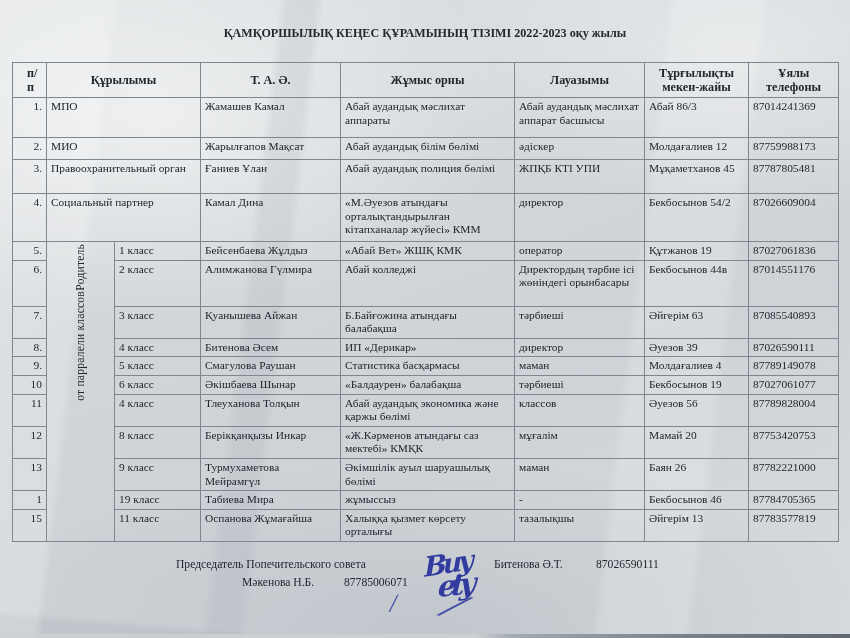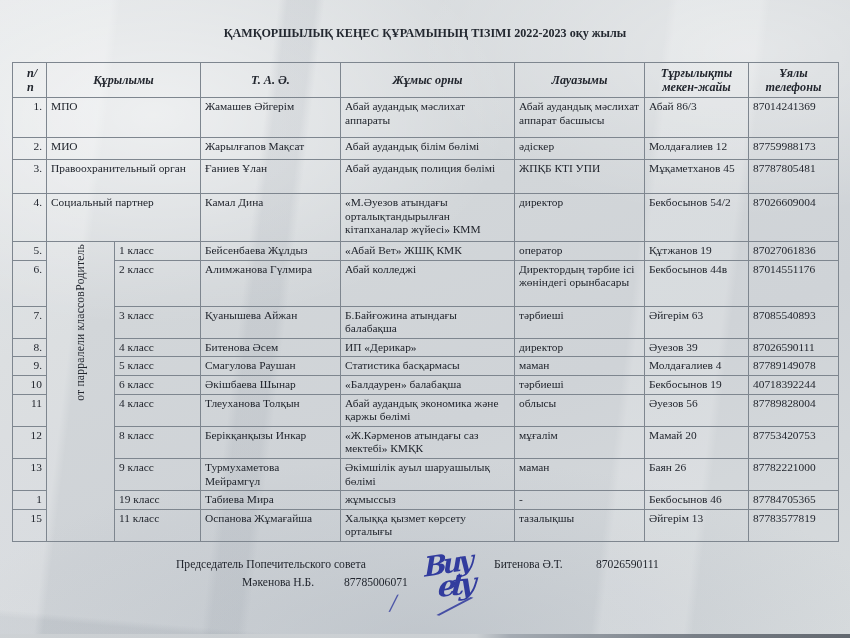--- a/index.html
+++ b/index.html
@@ -67,21 +67,20 @@
     background: transparent;
     font-weight: normal;
   }
   table.doc th {
     text-align: center;
     font-weight: bold;
     vertical-align: middle;
     font-size: 12.2px;
     padding: 3px 14px;
     line-height: 14px;
-    font-style: italic;
   }
   td.num {
     text-align: right;
     padding-right: 6px;
     white-space: nowrap;
   }
   td.cls { white-space: nowrap; }
 
   
   td.vert {
@@ -208,21 +207,21 @@
           <div>Ұялы</div>
           <div>телефоны</div>
         </th>
       </tr>
     </thead>
     <tbody>
 
       <tr style="height:40px">
         <td class="num">1.</td>
         <td colspan="2">МПО</td>
-        <td>Жамашев Әйгерім</td>
+        <td>Жамашев Камал</td>
         <td>Абай аудандық мәслихат аппараты</td>
         <td>Абай аудандық мәслихат аппарат басшысы</td>
         <td>Абай 86/3</td>
         <td>87014241369</td>
       </tr>
       <tr style="height:22px">
         <td class="num">2.</td>
         <td colspan="2">МИО</td>
         <td>Жарылғапов Мақсат</td>
         <td>Абай аудандық білім бөлімі</td>
@@ -298,28 +297,28 @@
         <td>Молдағалиев 4</td>
         <td>87789149078</td>
       </tr>
       <tr style="height:16px">
         <td class="num">10</td>
         <td class="cls">6 класс</td>
         <td>Әкішбаева Шынар</td>
         <td>«Балдаурен» балабақша</td>
         <td>тәрбиеші</td>
         <td>Бекбосынов 19</td>
-        <td>40718392244</td>
+        <td>87027061077</td>
       </tr>
       <tr style="height:30px">
         <td class="num">11</td>
         <td class="cls">4 класс</td>
         <td>Тлеуханова Толқын</td>
         <td>Абай аудандық экономика және қаржы бөлімі</td>
-        <td>облысы</td>
+        <td>классов</td>
         <td>Әуезов 56</td>
         <td>87789828004</td>
       </tr>
       <tr style="height:32px">
         <td class="num">12</td>
         <td class="cls">8 класс</td>
         <td>Берікқанқызы Инкар</td>
         <td>«Ж.Кәрменов атындағы саз мектебі» КМҚК</td>
         <td>мұғалім</td>
         <td>Мамай 20</td>

